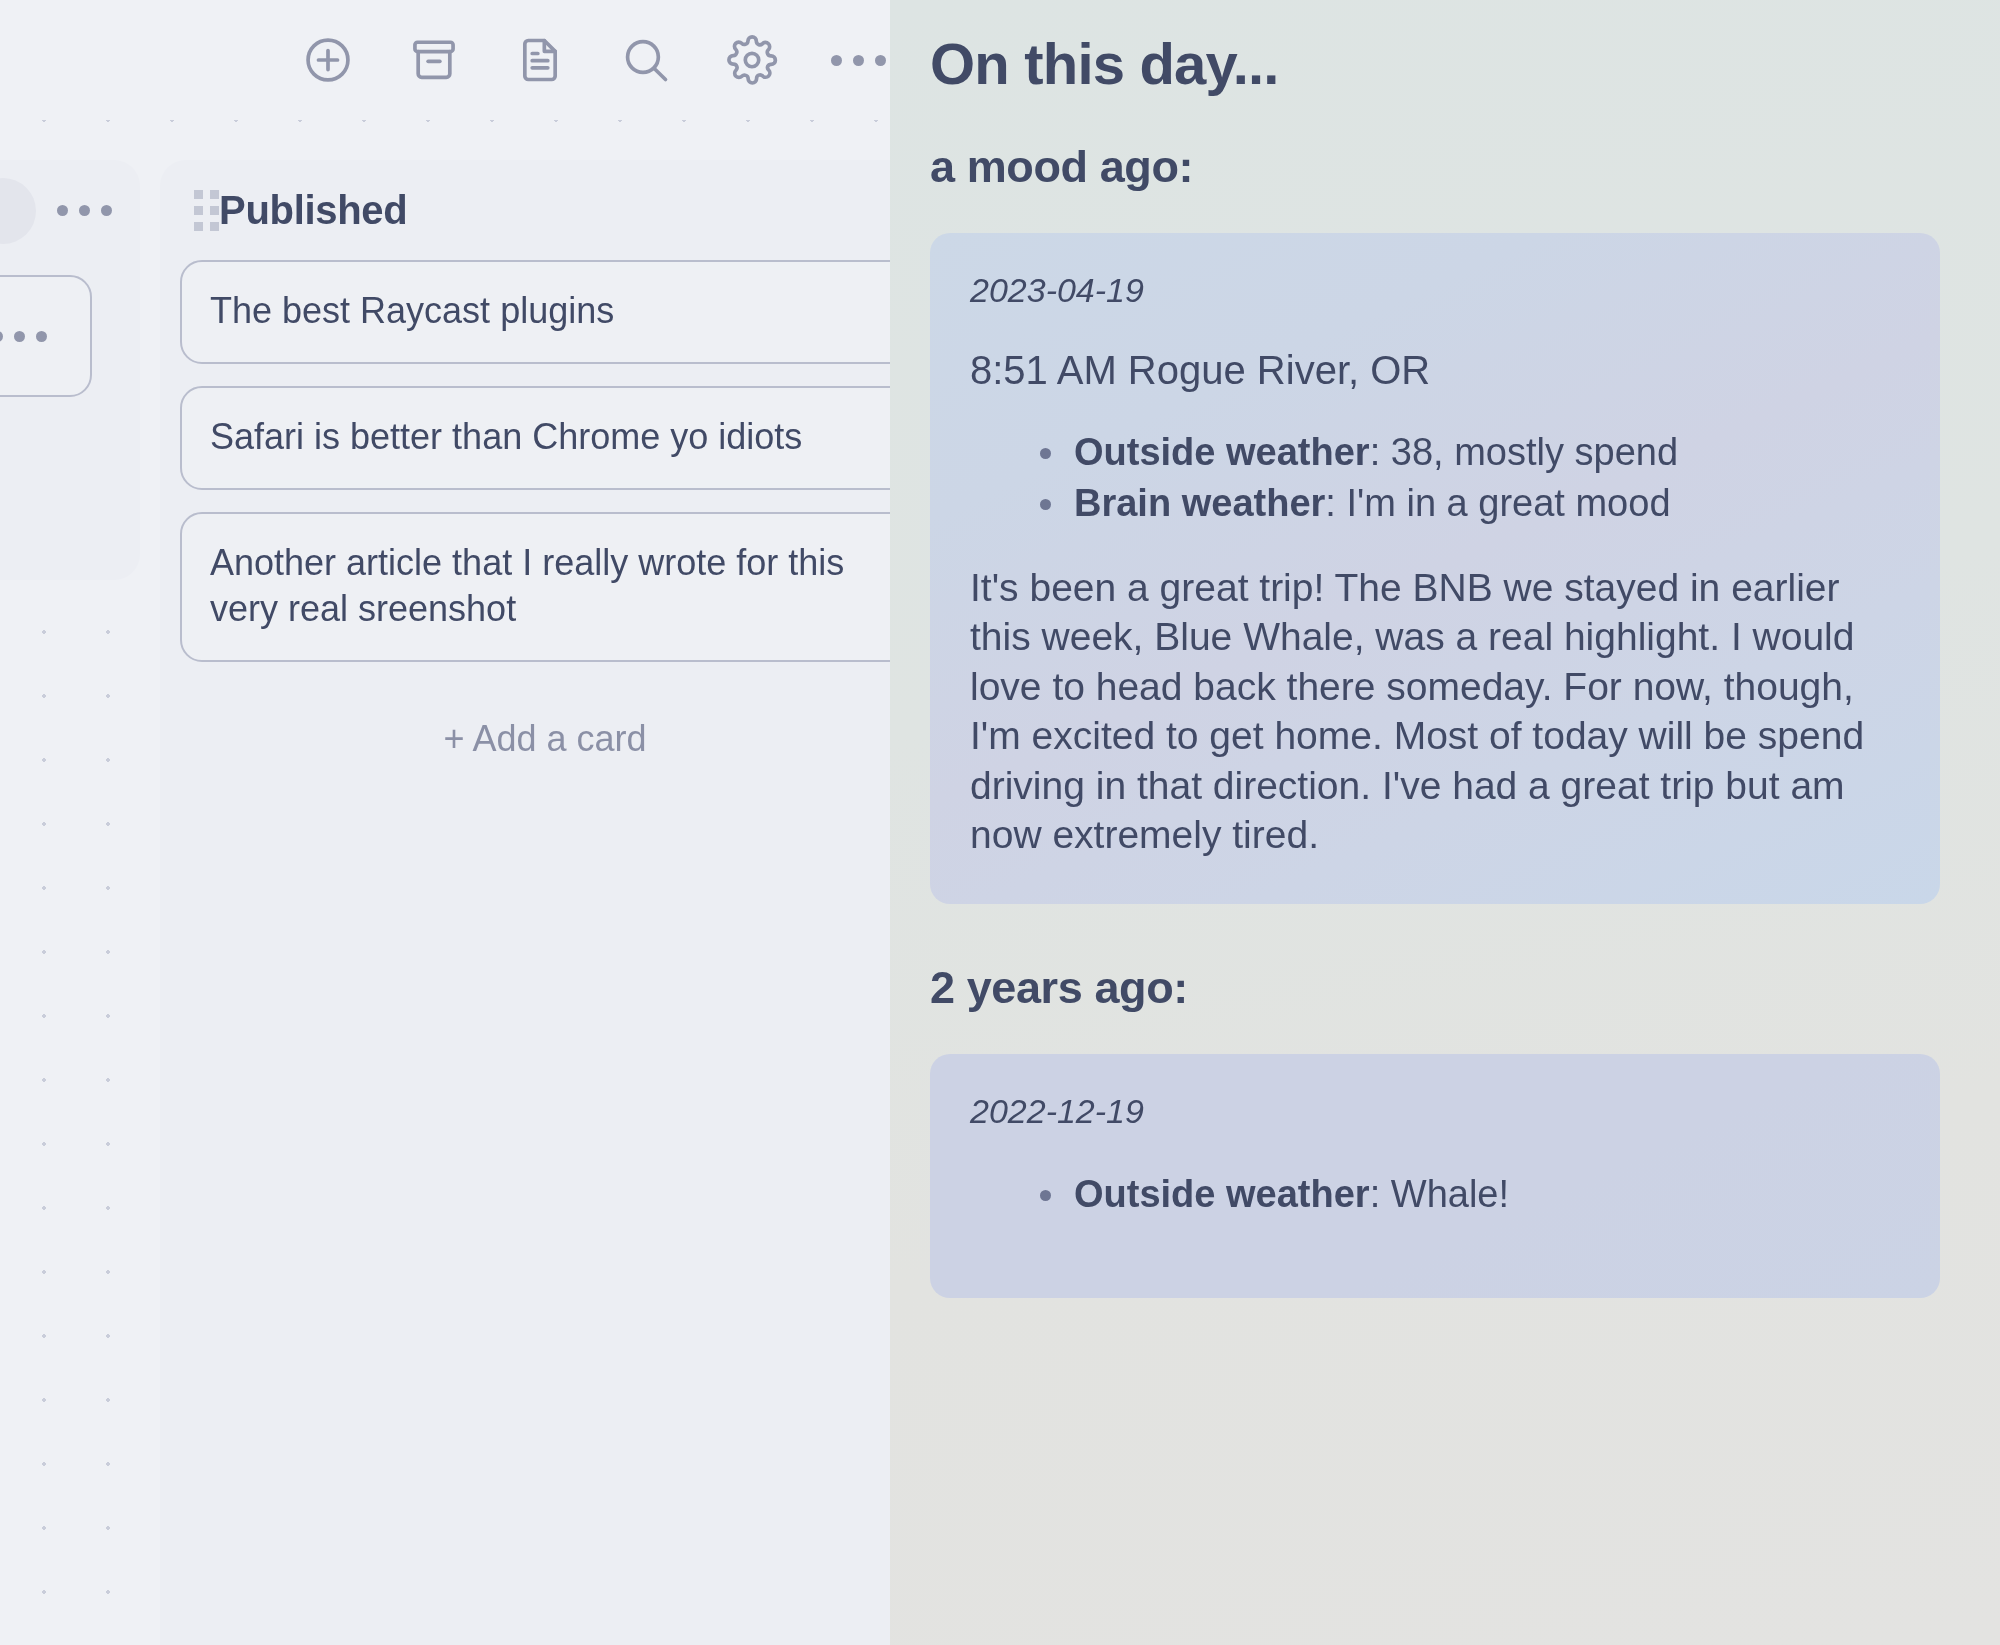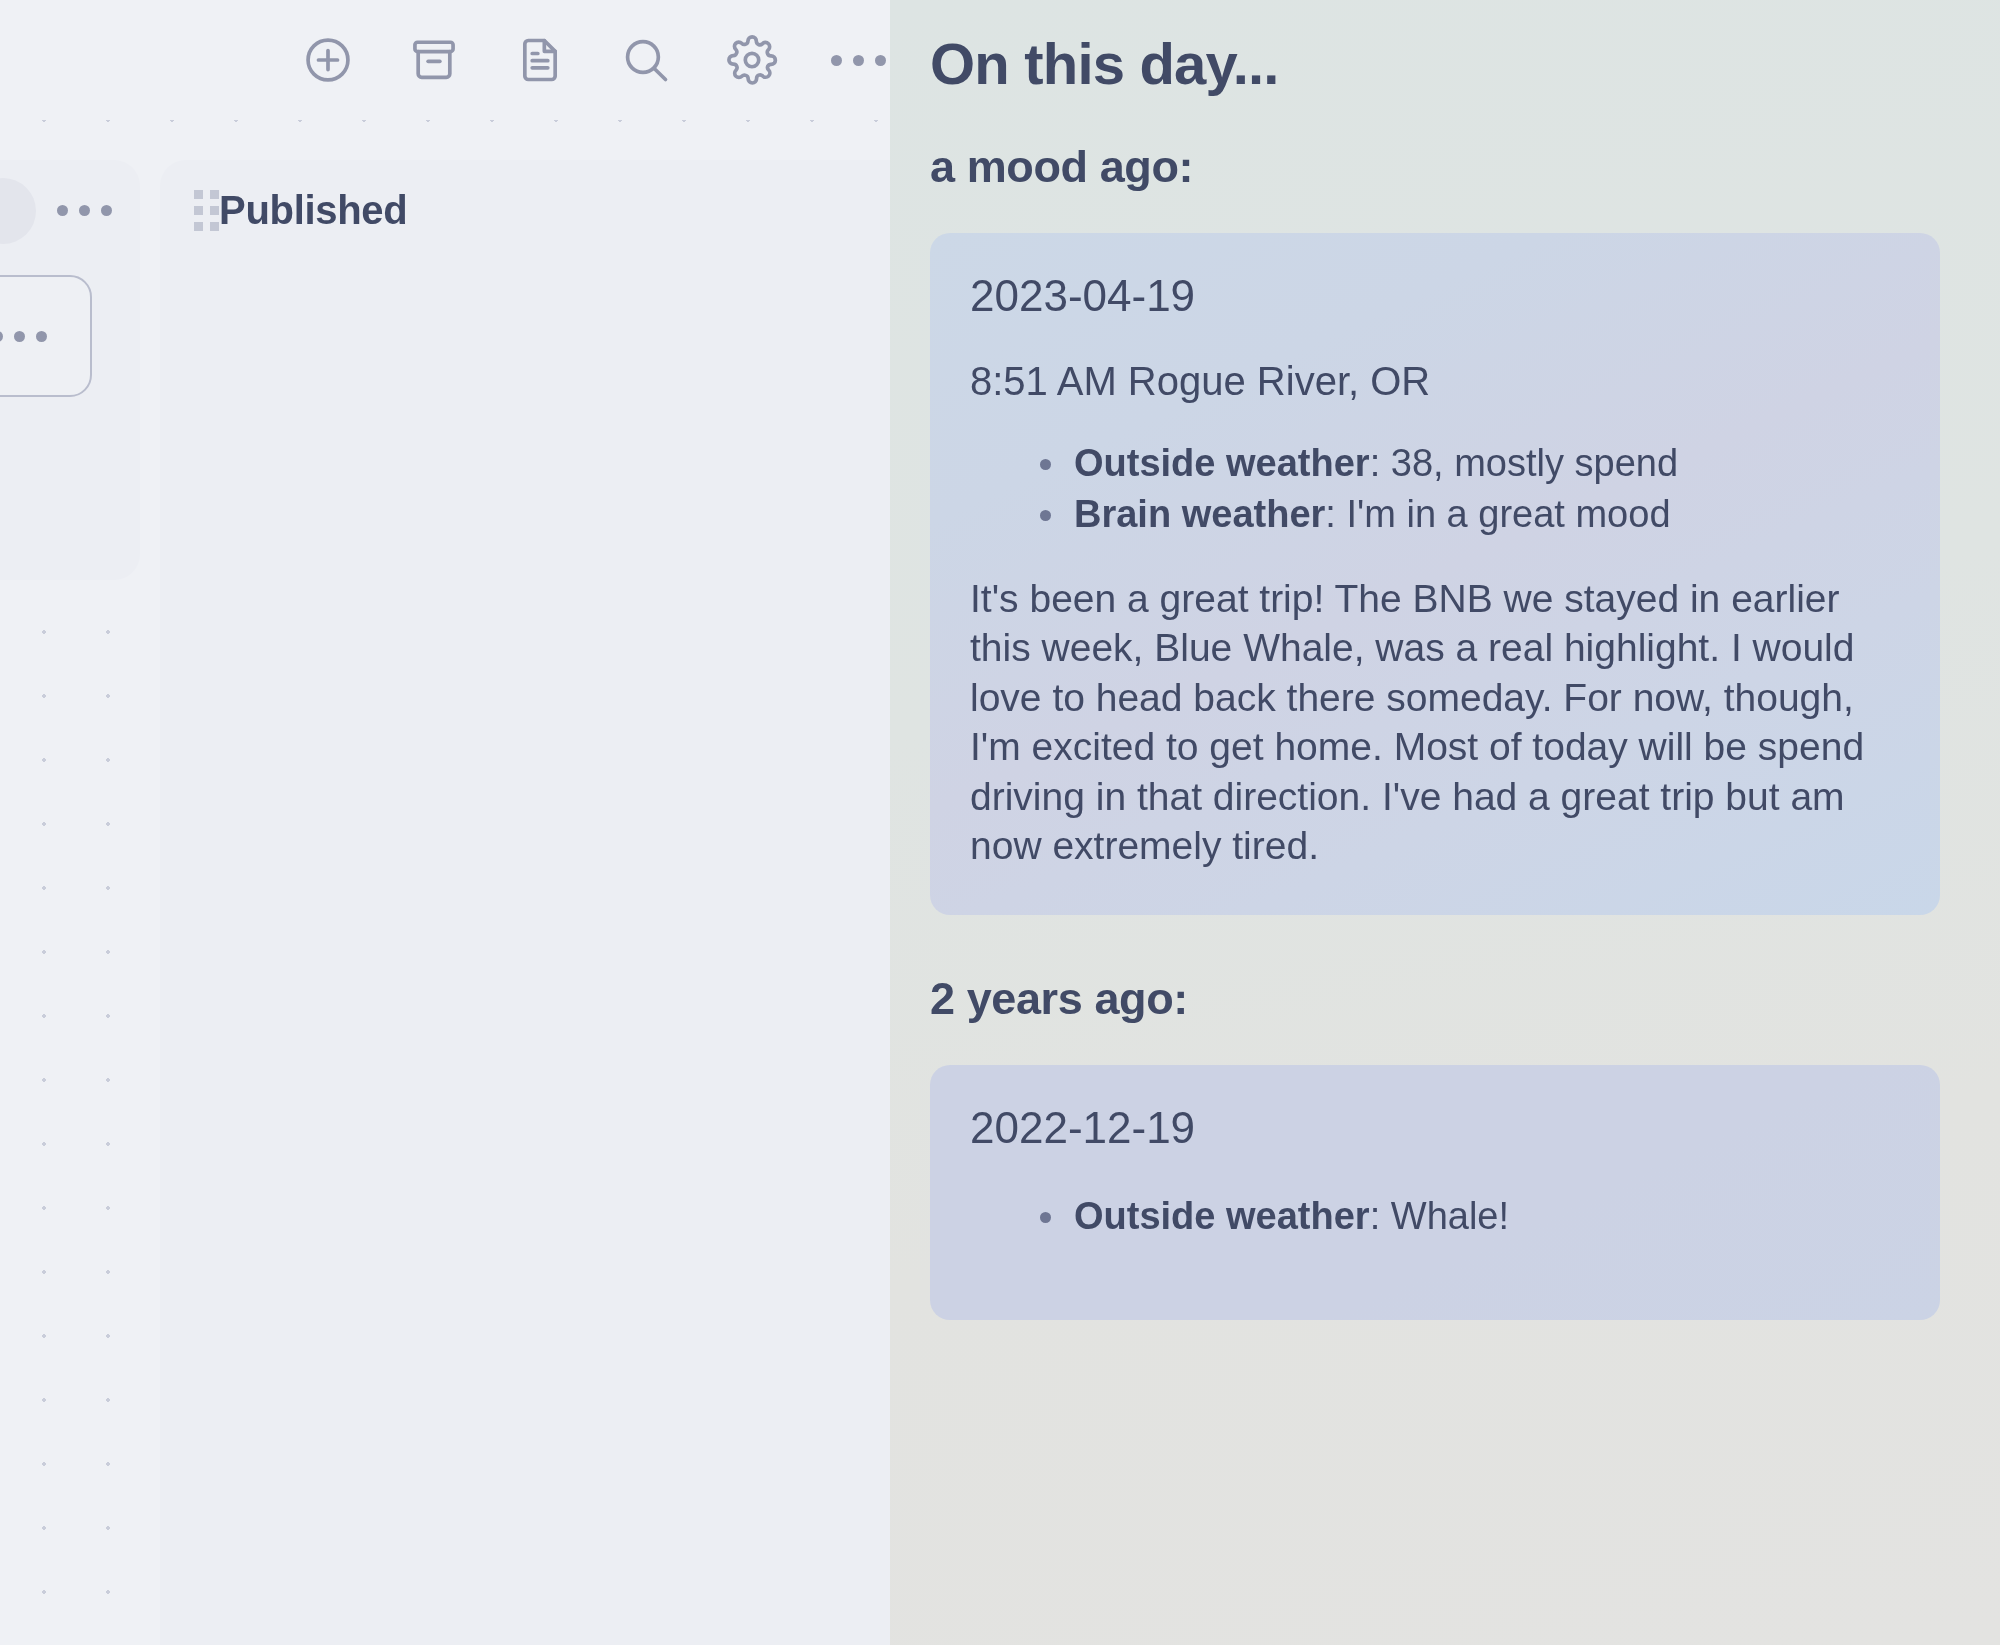--- a/index.html
+++ b/index.html
@@ -173,23 +173,24 @@
   }
   .panel-sub.second { margin-top: 58px; }
 
   .entry {
     border-radius: 20px;
     padding: 38px 40px 44px 40px;
     background: linear-gradient(155deg, #ccd8e7 0%, #ccd6e6 25%, #cfd3e4 50%, #cdd5e6 72%, #c9d7e9 100%);
     margin-bottom: 10px;
   }
   .entry-date {
-    font-size: 44px;
+    font-size: 34px;
     color: #414a66;
     margin-bottom: 38px;
+    font-style: italic;
   }
   .entry-loc {
     font-size: 40px;
     color: #414a66;
     margin-bottom: 34px;
   }
   .entry ul {
     list-style: none;
     margin: 0 0 34px 0;
     padding: 0 0 0 66px;
@@ -248,20 +249,26 @@
       <div class="col-head">
         <div class="drag-handle">
           <i></i>
             <i></i>
             <i></i>
             <i></i>
             <i></i>
             <i></i>
         </div>
         <div class="col-title">Published</div>
+      </div>
+      <div class="cards">
+        <div class="card">The best Raycast plugins</div>
+        <div class="card">Safari is better than Chrome yo idiots</div>
+        <div class="card">Another article that I really wrote for this very real sreenshot</div>
+        <div class="add-card">+ Add a card</div>
       </div>
     </div>
 
     <div class="toolbar">
       <div class="tb-icon">
         <svg width="52" height="52" viewBox="0 0 24 24" fill="none" stroke="currentColor" stroke-width="1.7" stroke-linecap="round">
           <circle cx="12" cy="12" r="9.2"></circle>
             <path d="M12 7.6v8.8M7.6 12h8.8"></path>
         </svg>
       </div>

